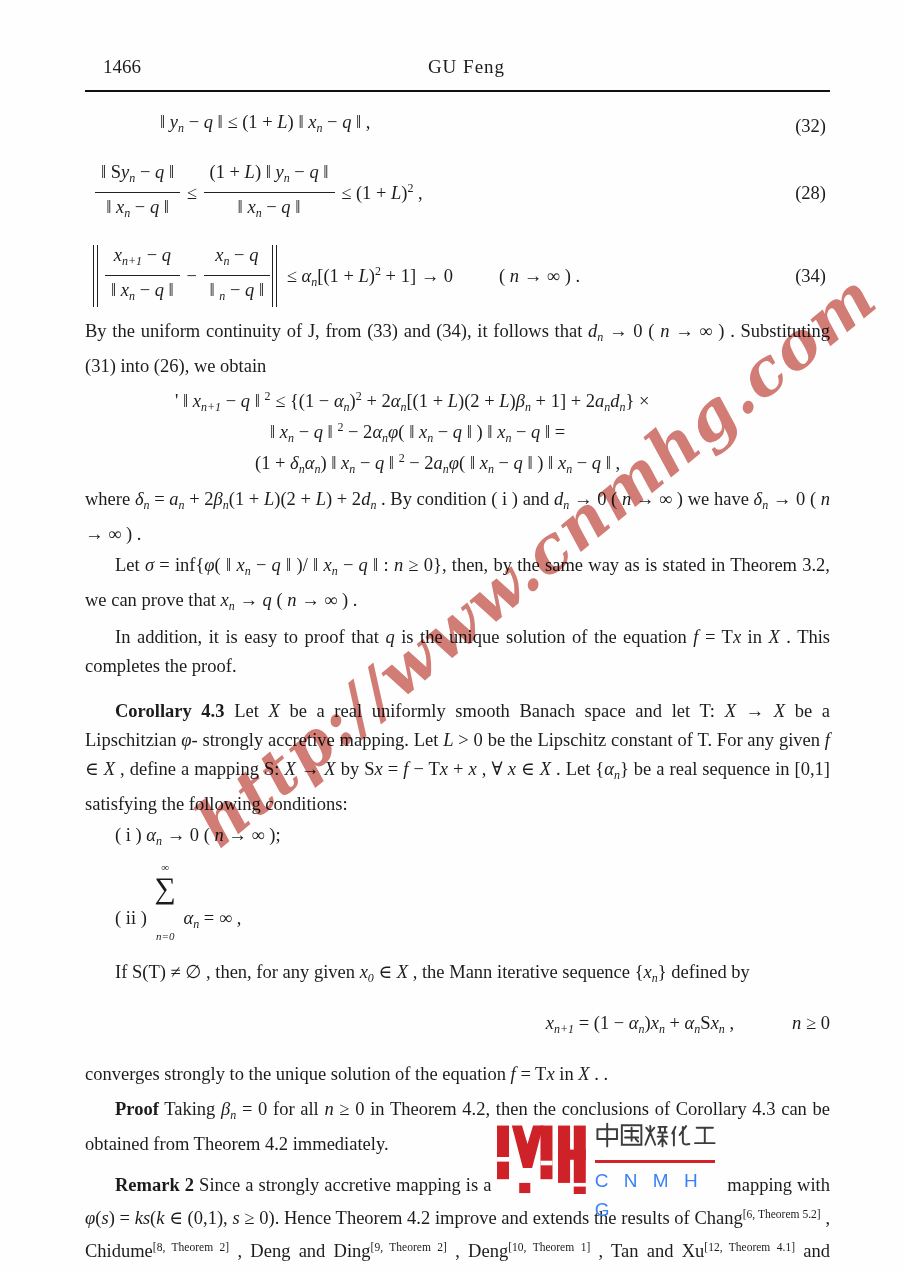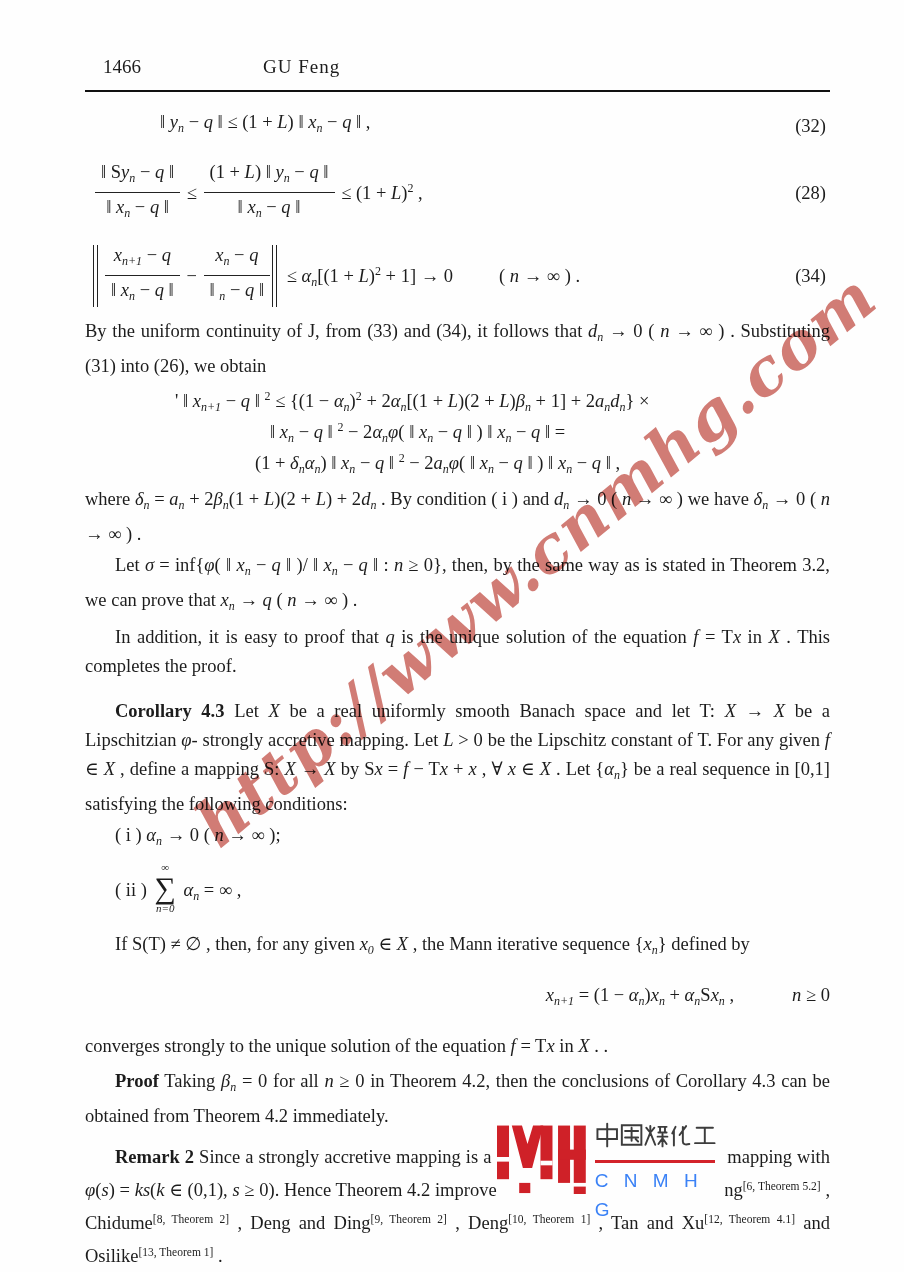--- a/index.html
+++ b/index.html
@@ -6,21 +6,21 @@
   body{background:#e8e8e8;}
   .page{
     position:relative; width:904px; height:1272px; margin:0 auto;
     background:#fefefe; overflow:hidden;
     font-family:"Liberation Serif","DejaVu Serif",serif;
     color:#1c1c1c; font-size:18.5px; line-height:29px;
   }
   .content{position:relative; padding:52px 74px 0 85px;}
   .hdr{display:flex; align-items:baseline; font-size:19px;}
   .hdr .pgnum{width:160px; padding-left:18px;}
-  .hdr .author{flex:1; text-align:left; letter-spacing:1px;}
+  .hdr .author{flex:1; text-align:center; letter-spacing:1px;}
   .hdr .hspace{width:160px;}
   .rule{border:0; border-top:2.6px solid #111; margin:9px 0 0 0;}
   p{margin:0; text-align:justify;}
   .ind{text-indent:30px;}
   .mt2{margin-top:2px;}.mt4{margin-top:16px;}.mt6{margin-top:6px;}.mt10{margin-top:10px;}.mt12{margin-top:12px;}
   
   .eqrow{position:relative; margin-top:16px;}
   .eqbody{display:inline-block;}
   .eqnum{position:absolute; right:4px; top:50%; transform:translateY(-50%); font-size:18.5px;}
   .pl75{padding-left:75px;}.pl8{padding-left:8px;}.pl30{padding-left:30px;}
@@ -34,21 +34,21 @@
   .k-sup{font-size:12px; vertical-align:7px;}
   .k-rsup{font-size:11.5px; vertical-align:6px;}
   .k-frac{display:inline-block; text-align:center; vertical-align:-14px; line-height:26px; margin:0 2px;}
   .frac-num{display:block; border-bottom:1.4px solid #222; padding:0 6px 1px 6px;}
   .frac-den{display:block; padding:1px 6px 0 6px;}
   .k-bigbar{display:inline-block; width:3px; height:62px; border-left:1.7px solid #222;
             border-right:1.7px solid #222; vertical-align:middle; margin:0 5px 4px 0;}
   .k-sum{display:inline-block; text-align:center; vertical-align:-16px; line-height:normal; margin:0 3px;}
   .sum-top{display:block; font-size:11px; line-height:11px;}
   .sum-mid{display:block; font-size:30px; line-height:30px;}
-  .sum-bot{display:block; font-size:11px; line-height:11px; font-style:italic;}
+  .sum-bot{display:block; font-size:11px; line-height:11px; font-style:italic;margin-top:28px;}
   .k-gap{display:inline-block;}
   .tallrow{line-height:62px;font-family:Liberation Serif, serif;}
   .tallrow .eqbody{line-height:normal; vertical-align:middle;}
   
   .watermark{
     position:absolute; left:205px; top:818px;
     transform:rotate(-39.5deg); transform-origin:0 50%;
     font-family:"DejaVu Serif",serif; font-style:italic; font-weight:bold;
     font-size:64px; letter-spacing:2px; white-space:nowrap;
     color:rgba(186,56,46,0.66); mix-blend-mode:multiply;

